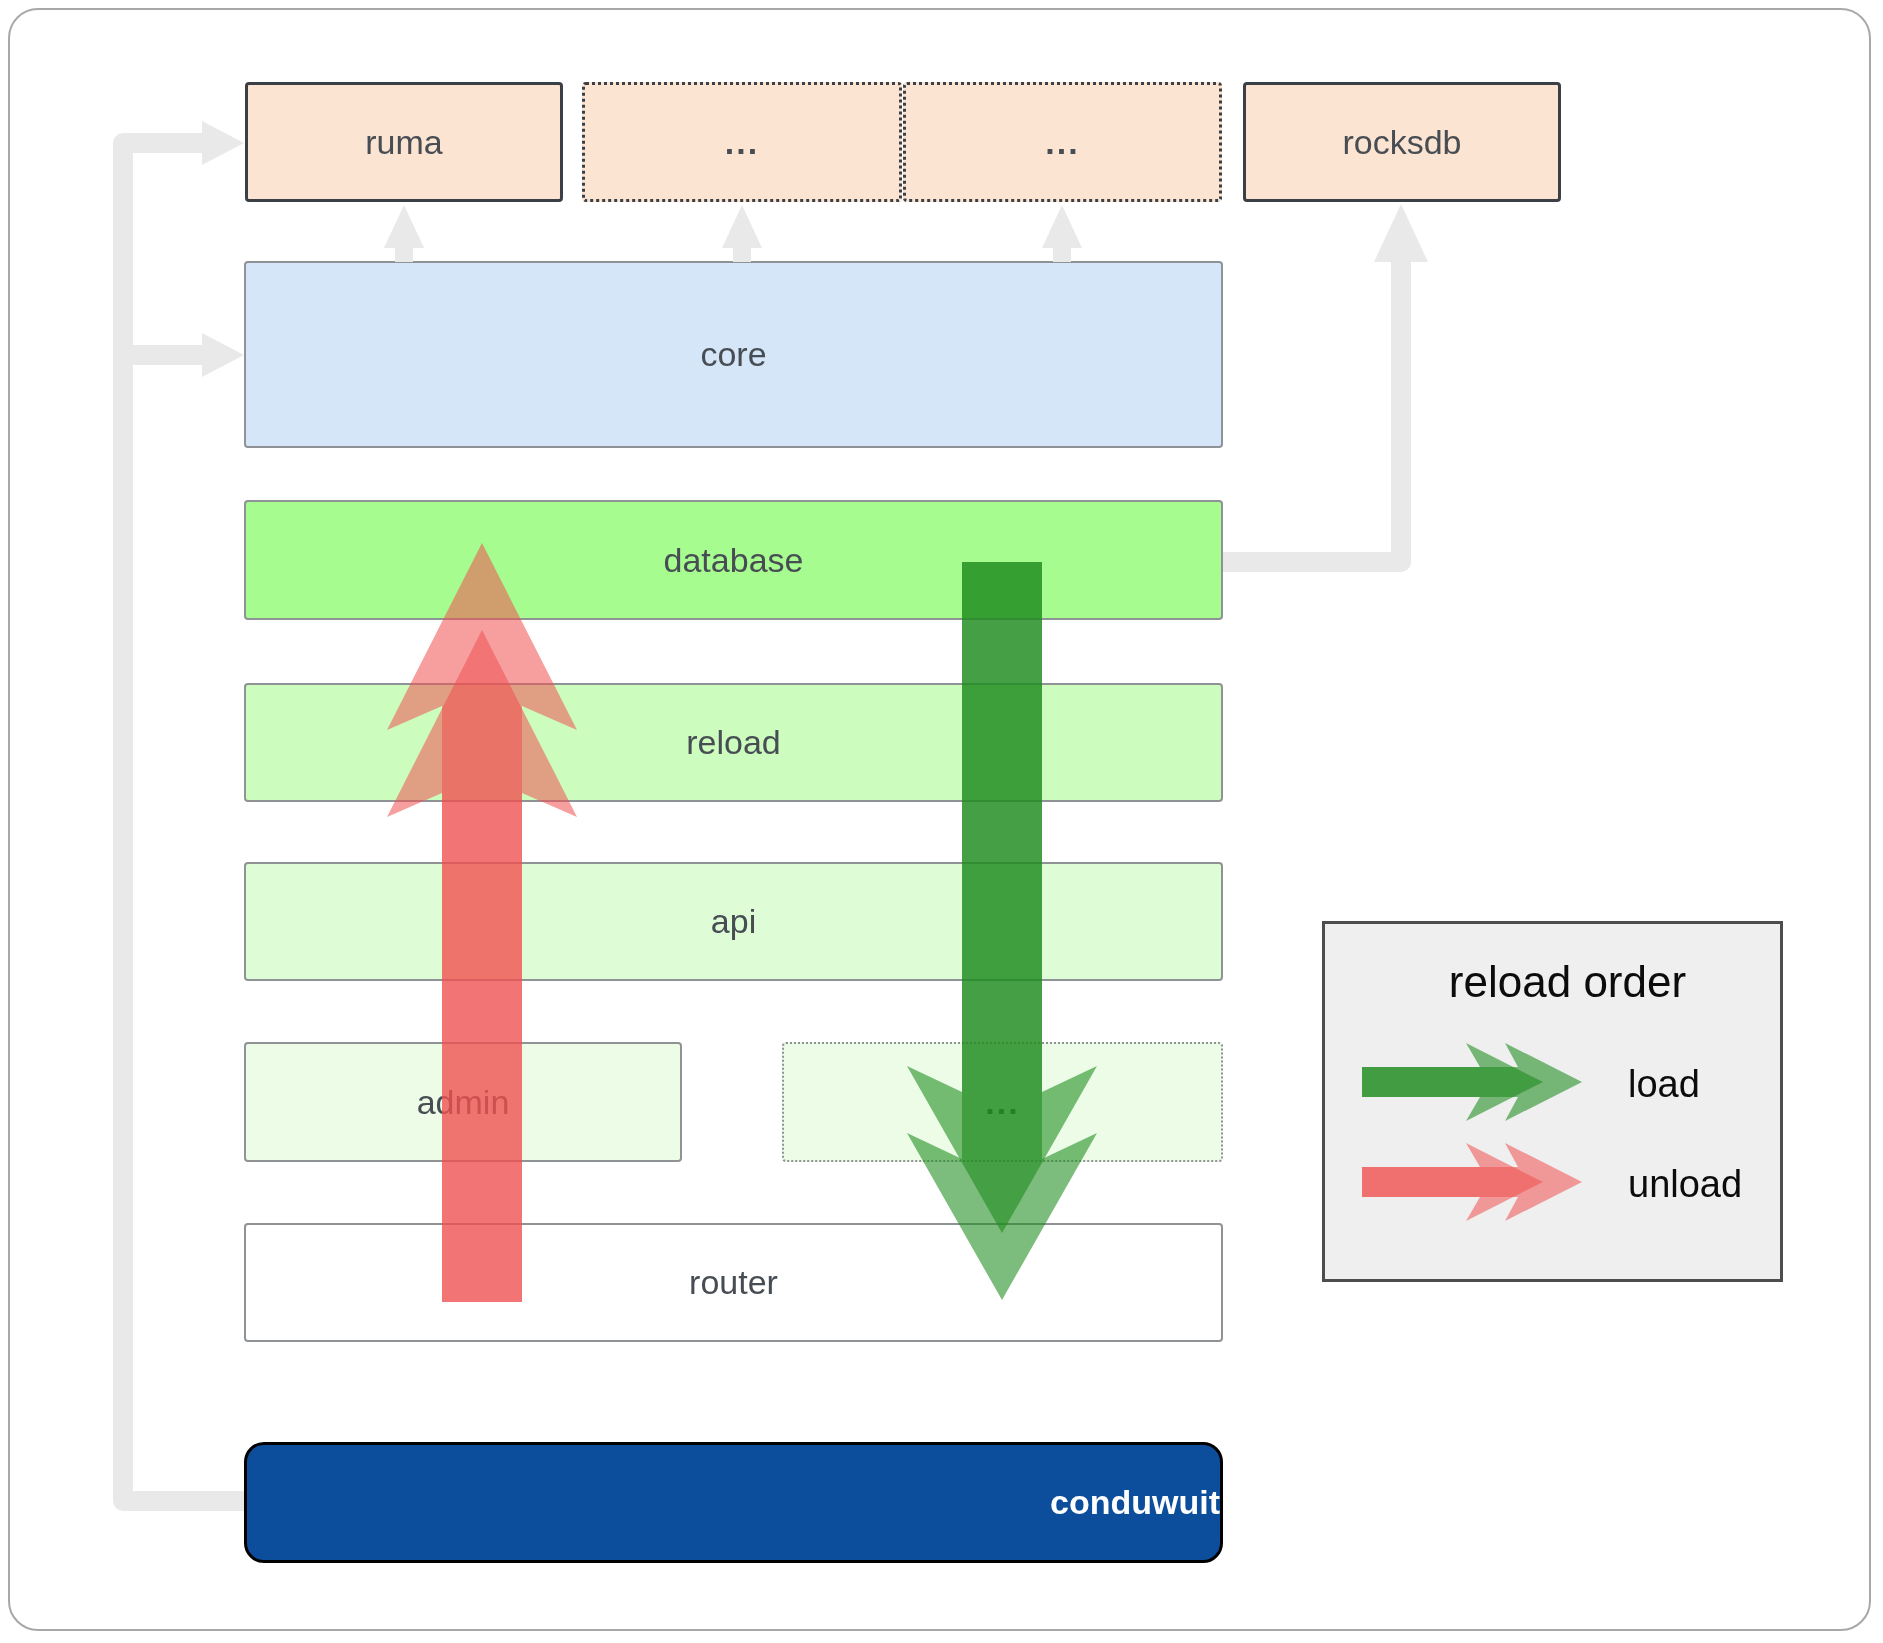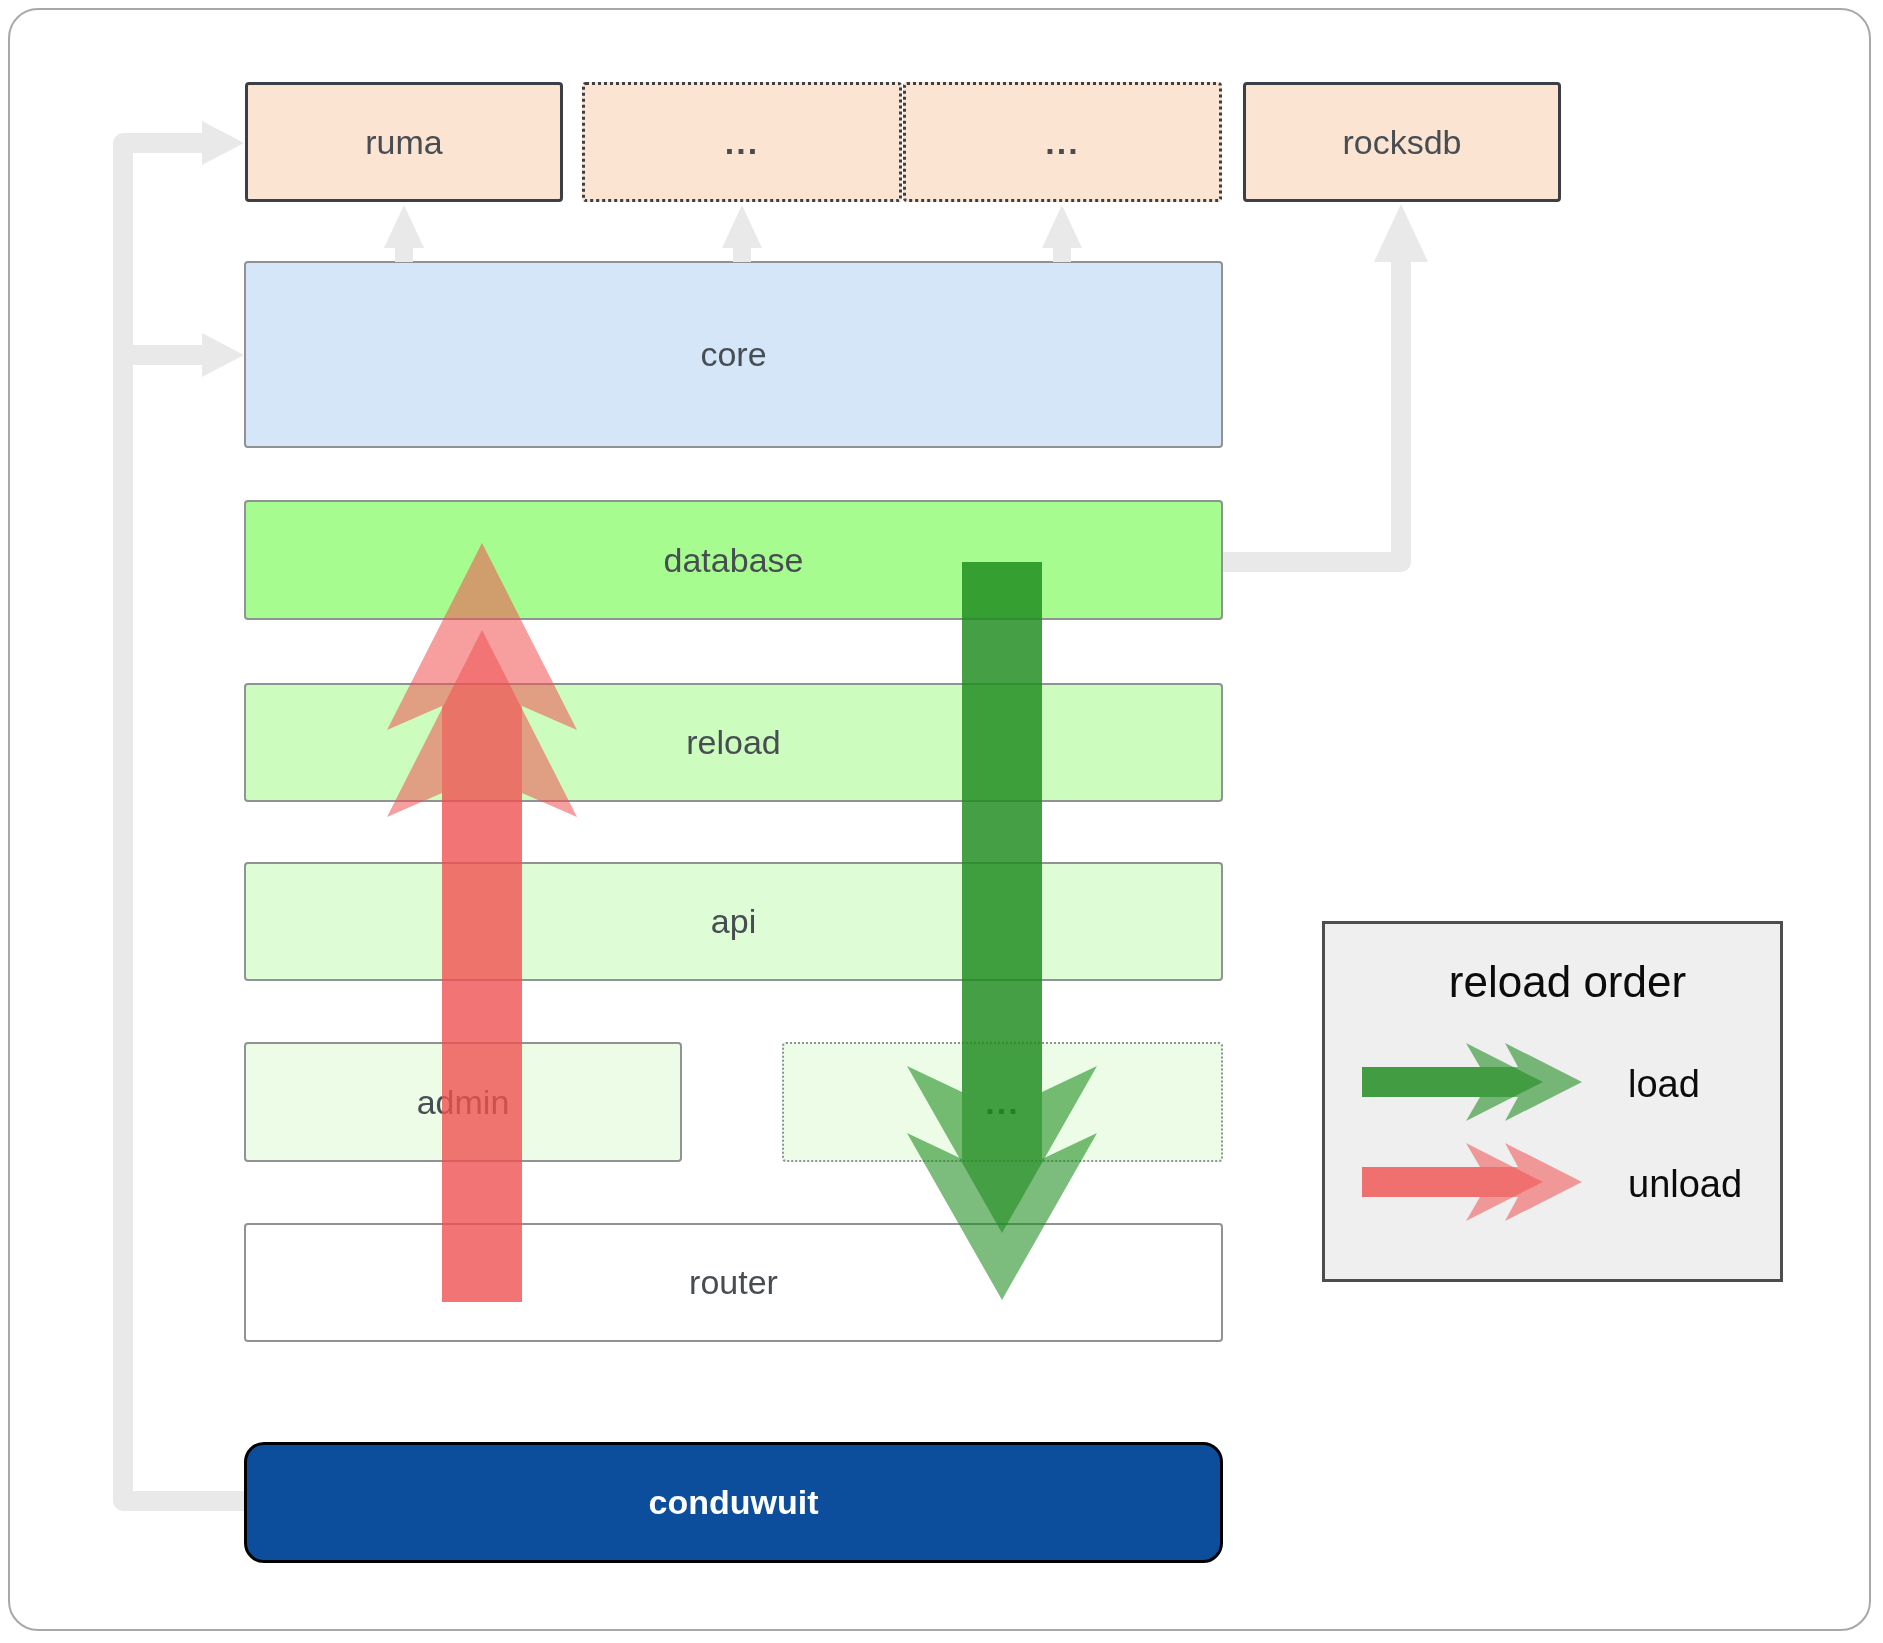--- a/index.html
+++ b/index.html
@@ -30,21 +30,21 @@
   .b-dep2   { left:903px; top:82px;  width:319px; height:120px; }
   .b-rocksdb{ left:1243px;top:82px;  width:318px; height:120px; }
   .b-core    { left:244px; top:261px;  width:979px; height:187px; background:var(--core_blue);    border:2px solid var(--box_border_gray); }
   .b-database{ left:244px; top:500px;  width:979px; height:120px; background:var(--db_green);     border:2px solid var(--box_border_gray); }
   .b-service { left:244px; top:683px;  width:979px; height:119px; background:var(--service_green);border:2px solid var(--box_border_gray); }
   .b-api     { left:244px; top:862px;  width:979px; height:119px; background:var(--api_green);    border:2px solid var(--box_border_gray); }
   .b-admin   { left:244px; top:1042px; width:438px; height:120px; background:var(--admin_green);  border:2px solid var(--box_border_gray); }
   .b-more    { left:782px; top:1042px; width:441px; height:120px; background:var(--admin_green);  border:2px dotted var(--box_border_gray); }
   .b-router  { left:244px; top:1223px; width:979px; height:119px; background:var(--router_white); border:2px solid var(--box_border_gray); }
   .b-conduwuit{ left:244px; top:1442px; width:979px; height:121px; background:var(--conduwuit_blue);
-                border:3px solid #000; color:#fff; font-weight:700; border-radius:20px; }
+                border:3px solid #000; color:#fff; font-weight:700; border-radius:20px;justify-content:flex-end; }
   #overlay{ position:absolute; left:0; top:0; width:1883px; height:1643px; pointer-events:none; }
   .gray-line{ fill:none; stroke:var(--connector_gray); stroke-width:20px; stroke-linejoin:round; }
   .gray-fill{ fill:var(--connector_gray); }
   .red-poly{ fill:var(--arrow_red); fill-opacity:0.55; }
   .green-poly{ fill:var(--arrow_green); fill-opacity:0.58; }
   .legend{
     position:absolute; left:1322px; top:921px; width:461px; height:361px; box-sizing:border-box;
     background:var(--legend_bg); border:3px solid var(--legend_border);
   }
   .legend-title{

